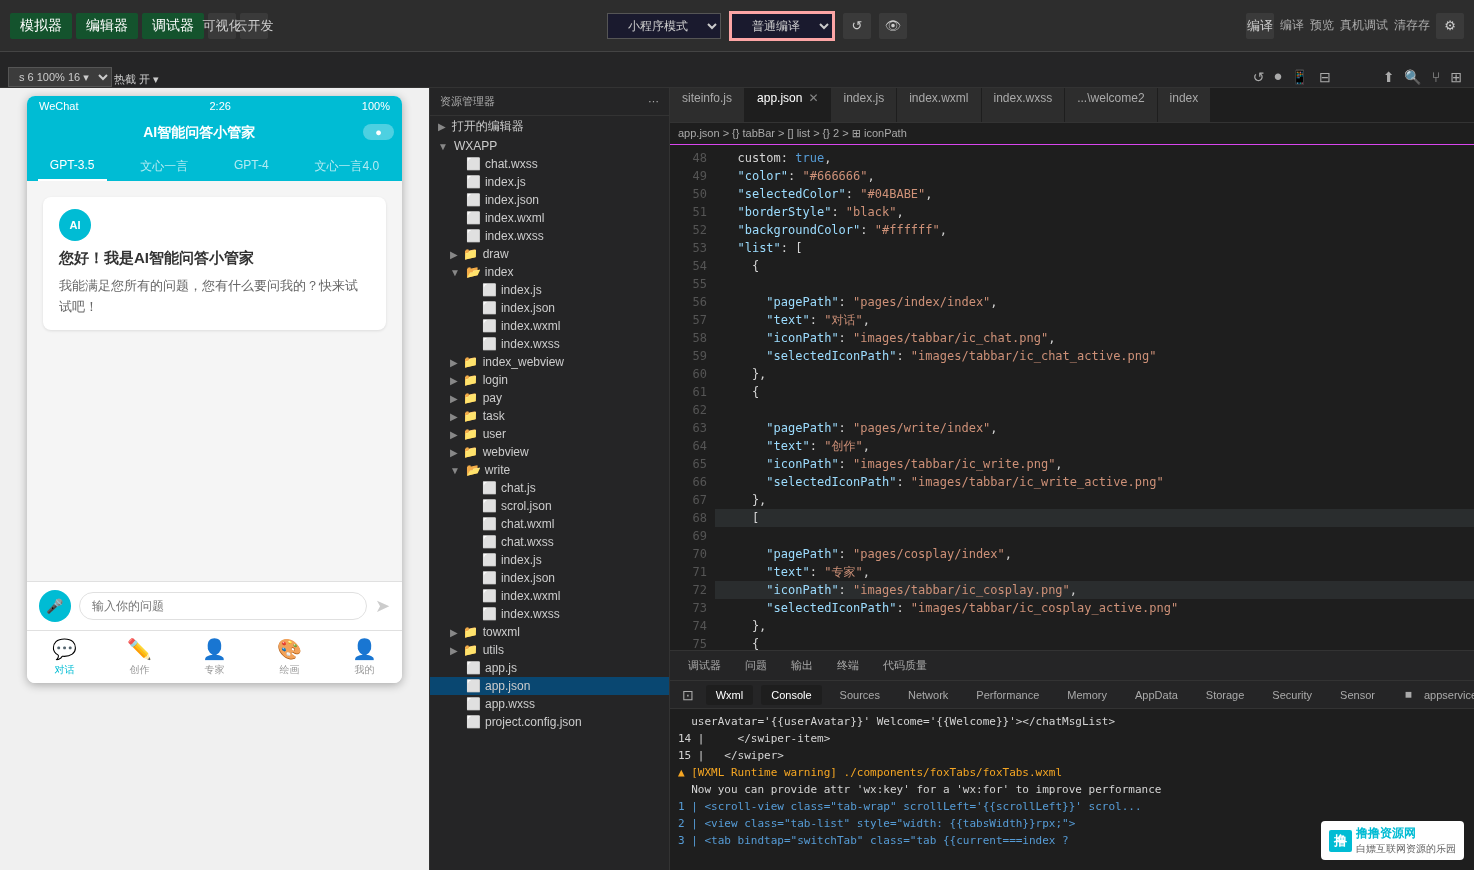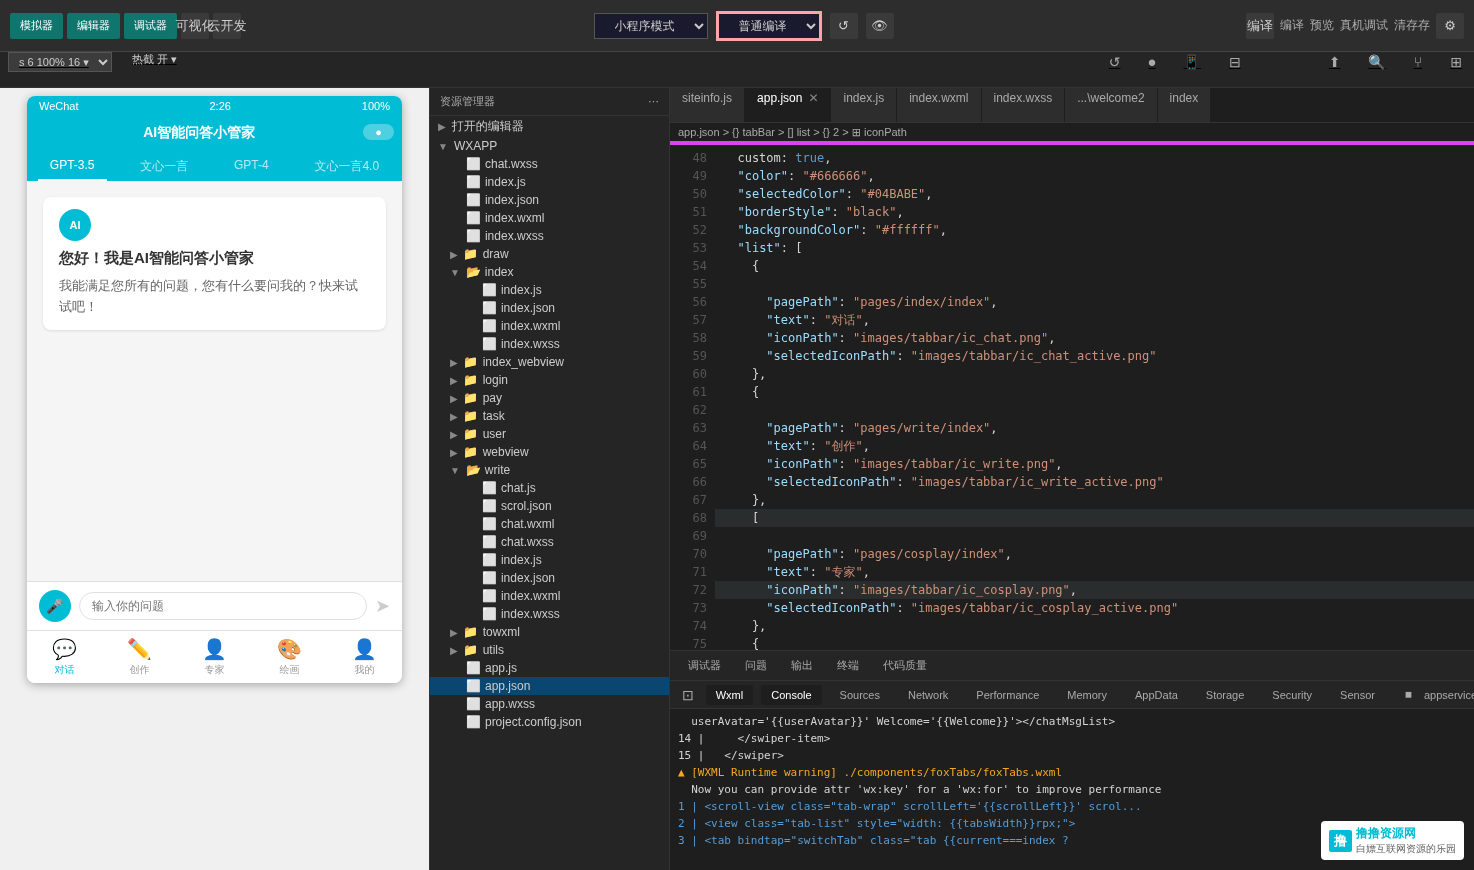--- a/index.html
+++ b/index.html
@@ -13,25 +13,25 @@
       align-items: center;
       padding: 0 10px;
       gap: 8px;
       border-bottom: 1px solid #444;
     }
     .toolbar-btn-group {
       display: flex;
       gap: 4px;
     }
     .toolbar-btn {
-      background: #0f766e;
+      background: #14532d;
       color: white;
       border: none;
       padding: 4px 10px;
-      font-size: 11px;
+      font-size: 14px;
       cursor: pointer;
       border-radius: 2px;
       white-space: nowrap;
     }
     .toolbar-btn.icon-btn {
       background: #3a3a3a;
       color: #ccc;
       width: 28px;
       height: 26px;
       display: flex;
@@ -70,25 +70,24 @@
     .toolbar-label {
       color: #aaa;
       font-size: 12px;
     }
 
     
     .second-toolbar {
       height: 36px;
       background: #252526;
       display: flex;
-      align-items: flex-start;
+      align-items: flex-end;
       padding: 0 8px;
-      gap: 20px;
+      gap: 2px;
       border-bottom: 1px solid #333;
-      text-decoration: underline;
     }
     .scale-select {
       background: #3c3c3c;
       border: 1px solid #555;
       color: #ccc;
       padding: 2px 6px;
       font-size: 11px;
       cursor: pointer;
     }
     .hotfix-btn {
@@ -346,21 +345,21 @@
       cursor: pointer;
     }
     .breadcrumb-bar {
       height: 22px;
       background: #1e1e1e;
       padding: 0 8px;
       display: flex;
       align-items: center;
       font-size: 11px;
       color: #aaa;
-      border-bottom: 4px solid #d946ef;
+      border-bottom: 1px solid #d946ef;
     }
 
     
     .code-editor {
       flex: 1;
       background: #1e1e1e;
       overflow: hidden;
       display: flex;
     }
     .line-numbers {

